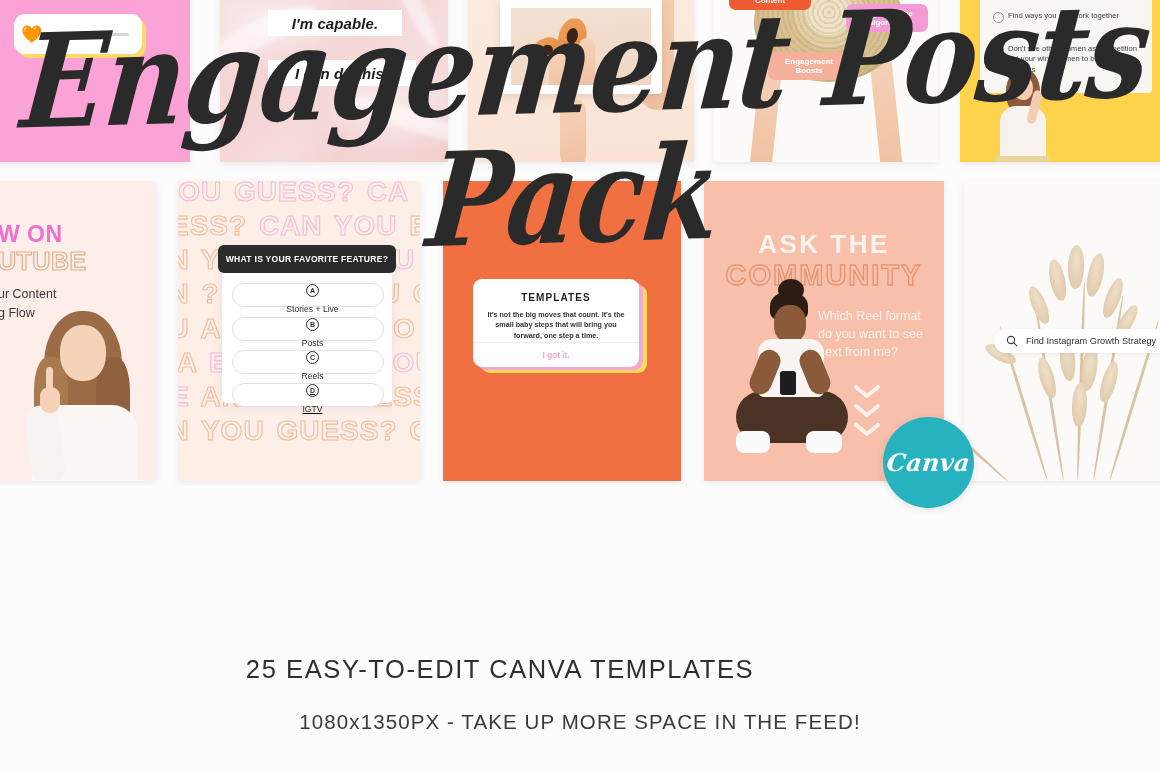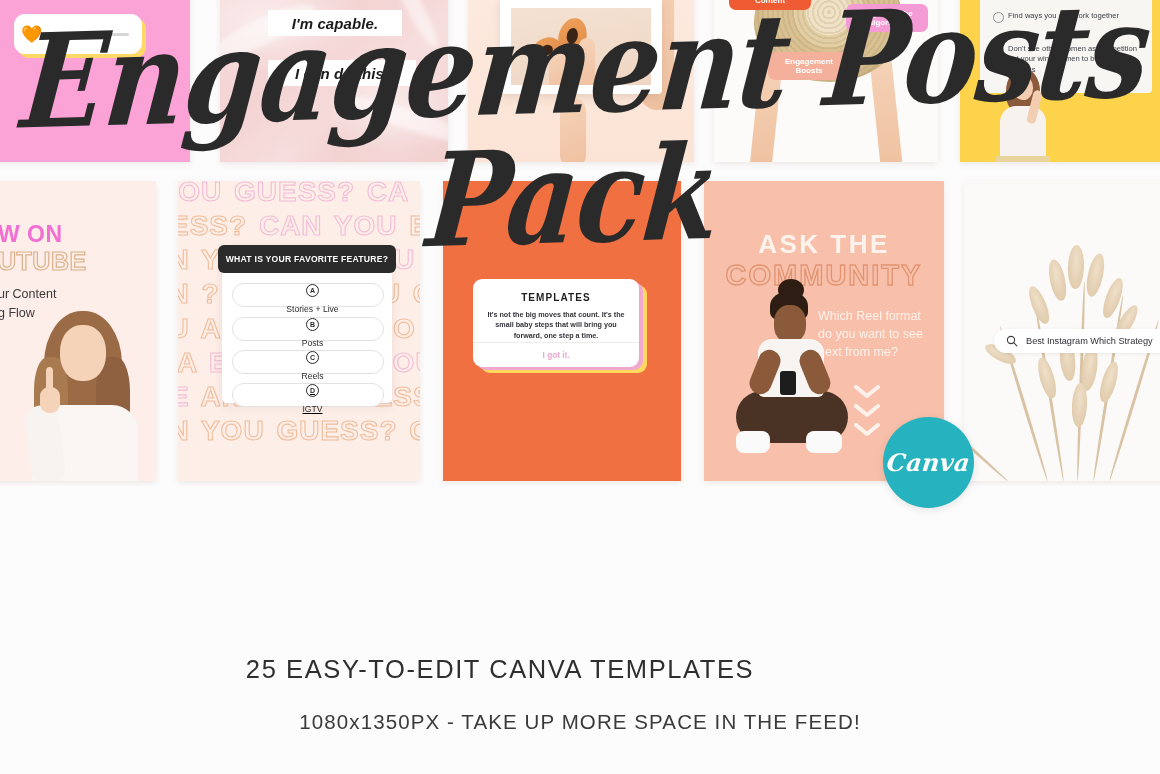--- a/index.html
+++ b/index.html
@@ -451,21 +451,21 @@
         <div class="plume" style="left:66px;top:104px;width:15px;height:46px;transform:rotate(8deg);"></div>
         <div class="plume" style="left:24px;top:116px;width:14px;height:42px;transform:rotate(-16deg);"></div>
         <div class="plume" style="left:86px;top:120px;width:14px;height:42px;transform:rotate(16deg);"></div>
         <div class="plume" style="left:56px;top:142px;width:15px;height:44px;transform:rotate(3deg);"></div>
       </div>
       <div class="search-pill">
         <svg width="12" height="12" viewBox="0 0 12 12">
           <circle cx="5" cy="5" r="3.6" fill="none" stroke="#3a3a3a" stroke-width="1.1"></circle>
           <line x1="7.7" y1="7.7" x2="10.8" y2="10.8" stroke="#3a3a3a" stroke-width="1.1" stroke-linecap="round"></line>
         </svg>
-        <span class="search-text">Best Instagram Which Strategy</span>
+        <span class="search-text">Find Instagram Growth Strategy</span>
       </div>
     </div>
   </div>
 
   <div id="canva-badge">
     <span class="ctext">Canva</span>
   </div>
 
   <div class="footer"></div>
   <div class="main-title">Engagement Posts Pack</div>

